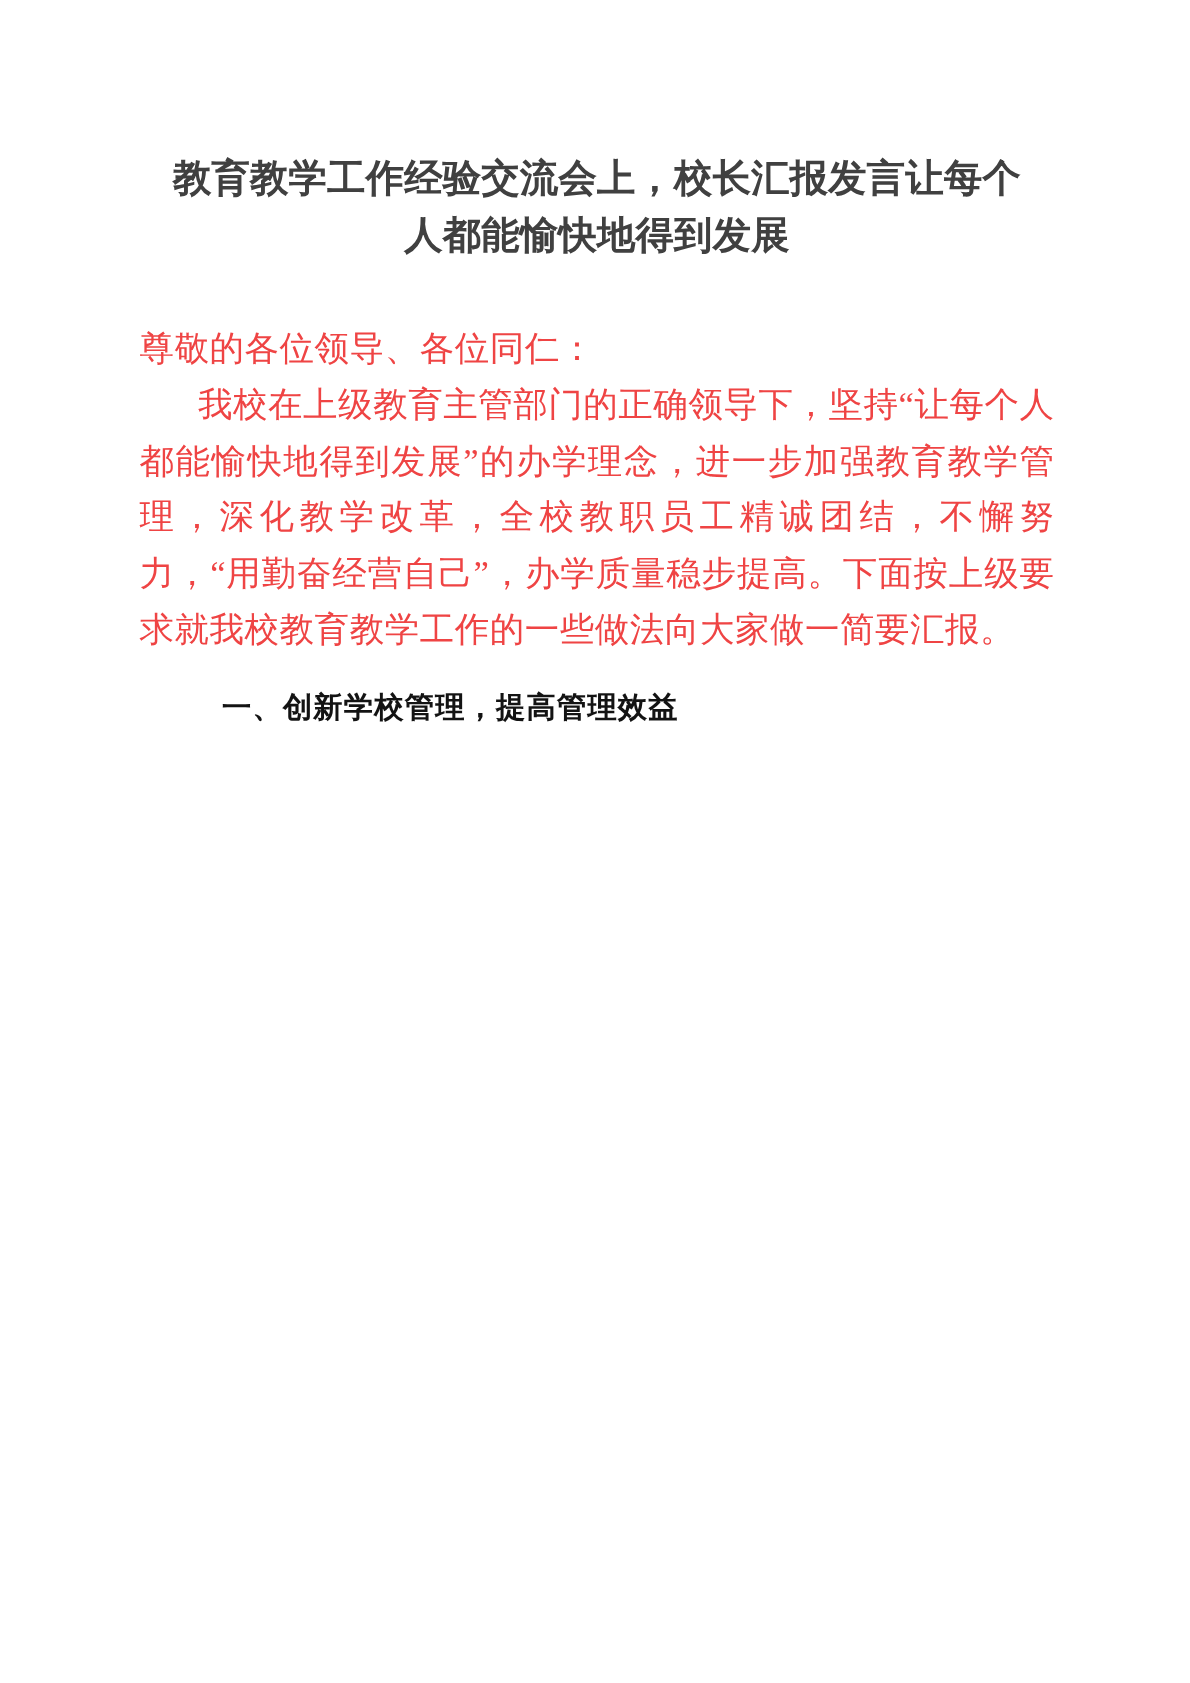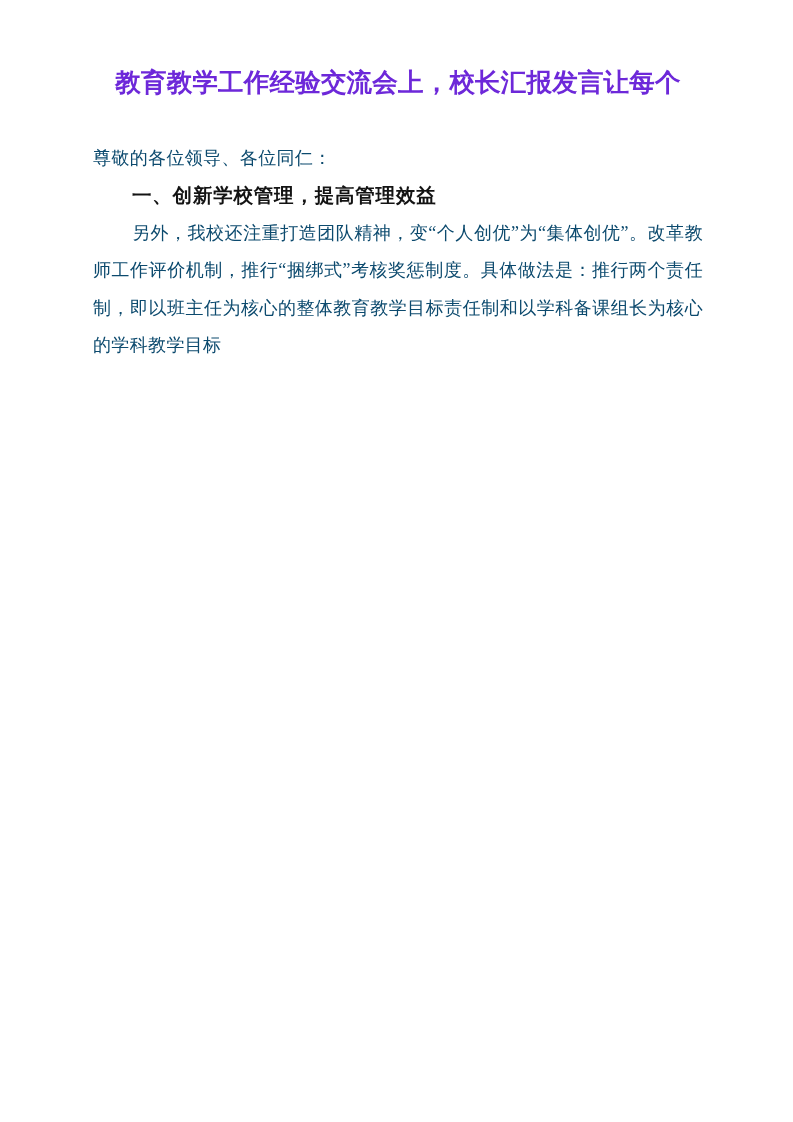--- a/index.html
+++ b/index.html
@@ -23,36 +23,36 @@
     left: 93px;
     top: 0;
     width: 610px;
   }
 
   .doc-title {
     font-family: "Liberation Serif", "DejaVu Serif", serif;
     font-weight: bold;
     font-size: 25.5px;
     line-height: 38px;
-    color: #6d28d9;
+    color: #404040;
     text-align: center;
     margin: 0;
-    padding-top: 64px;
+    padding-top: 100px;
     letter-spacing: 0.2px;
   }
 
   .body-block {
     margin-top: 38px;
   }
 
   p.para {
     font-family: "Liberation Serif", "DejaVu Serif", serif;
-    font-size: 18px;
+    font-size: 23px;
     line-height: 37.4px;
-    color: #0c4a6e;
+    color: #ef4444;
     margin: 0;
     text-align: justify;
     text-justify: inter-character;
     letter-spacing: 0.35px;
     word-break: break-all;
   }
 
   p.indent {
     text-indent: 39px;
   }
@@ -60,35 +60,36 @@
   p.noindent {
     text-indent: 0;
   }
 
   p.section-heading {
     font-family: "Liberation Serif", "DejaVu Serif", serif;
     font-size: 19.5px;
     line-height: 37.4px;
     font-weight: bold;
     color: #131313;
-    margin: 0;
+    margin: 16px;
     text-indent: 39px;
     letter-spacing: 0.8px;
   }
 </style>
 </head>
 <body>
 
 <div class="page">
   <div class="content">
 
     <h1 class="doc-title">
       <span>教育教学工作经验交流会上，校长汇报发言让每个</span><br>
+      <span>人都能愉快地得到发展</span>
     </h1>
 
     <div class="body-block">
       <p class="para noindent">尊敬的各位领导、各位同仁：</p>
+      <p class="para indent">我校在上级教育主管部门的正确领导下，坚持“让每个人都能愉快地得到发展”的办学理念，进一步加强教育教学管理，深化教学改革，全校教职员工精诚团结，不懈努力，“用勤奋经营自己”，办学质量稳步提高。下面按上级要求就我校教育教学工作的一些做法向大家做一简要汇报。</p>
       <p class="section-heading">一、创新学校管理，提高管理效益</p>
-      <p class="para indent">另外，我校还注重打造团队精神，变“个人创优”为“集体创优”。改革教师工作评价机制，推行“捆绑式”考核奖惩制度。具体做法是：推行两个责任制，即以班主任为核心的整体教育教学目标责任制和以学科备课组长为核心的学科教学目标</p>
     </div>
 
   </div>
 </div>
 
 </body></html>

